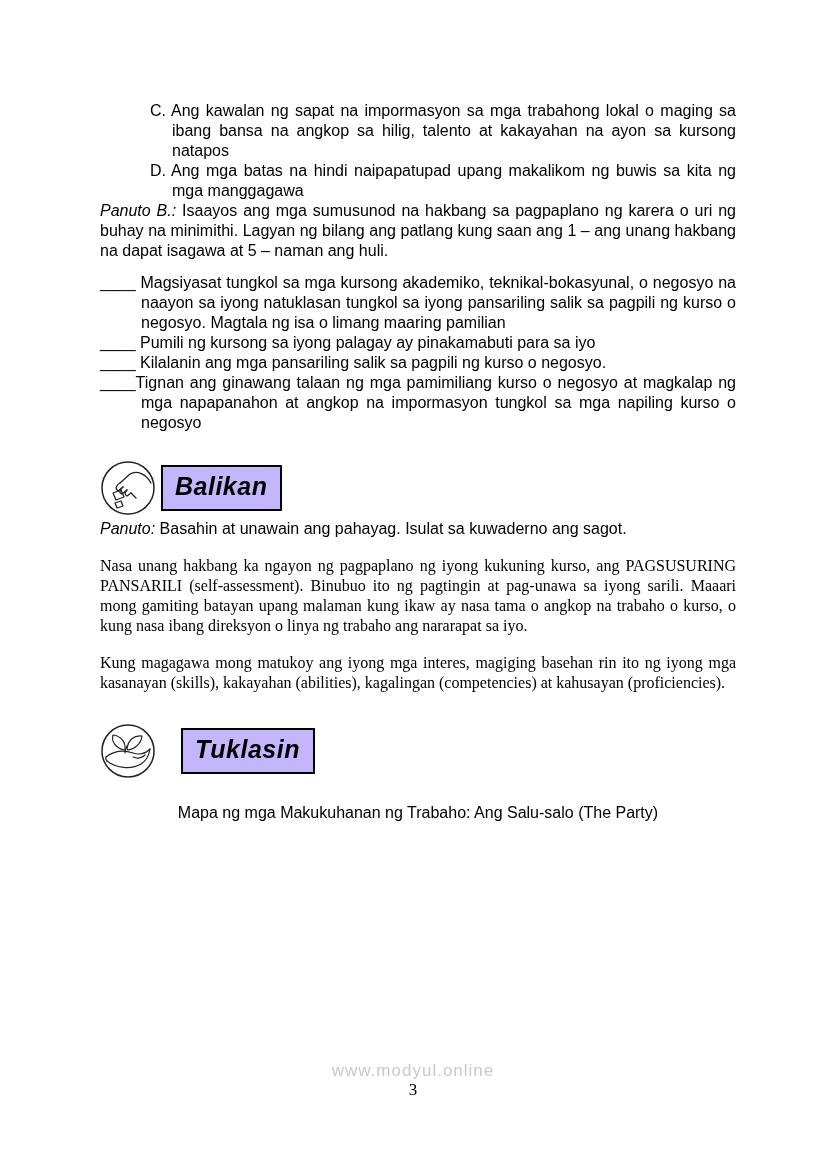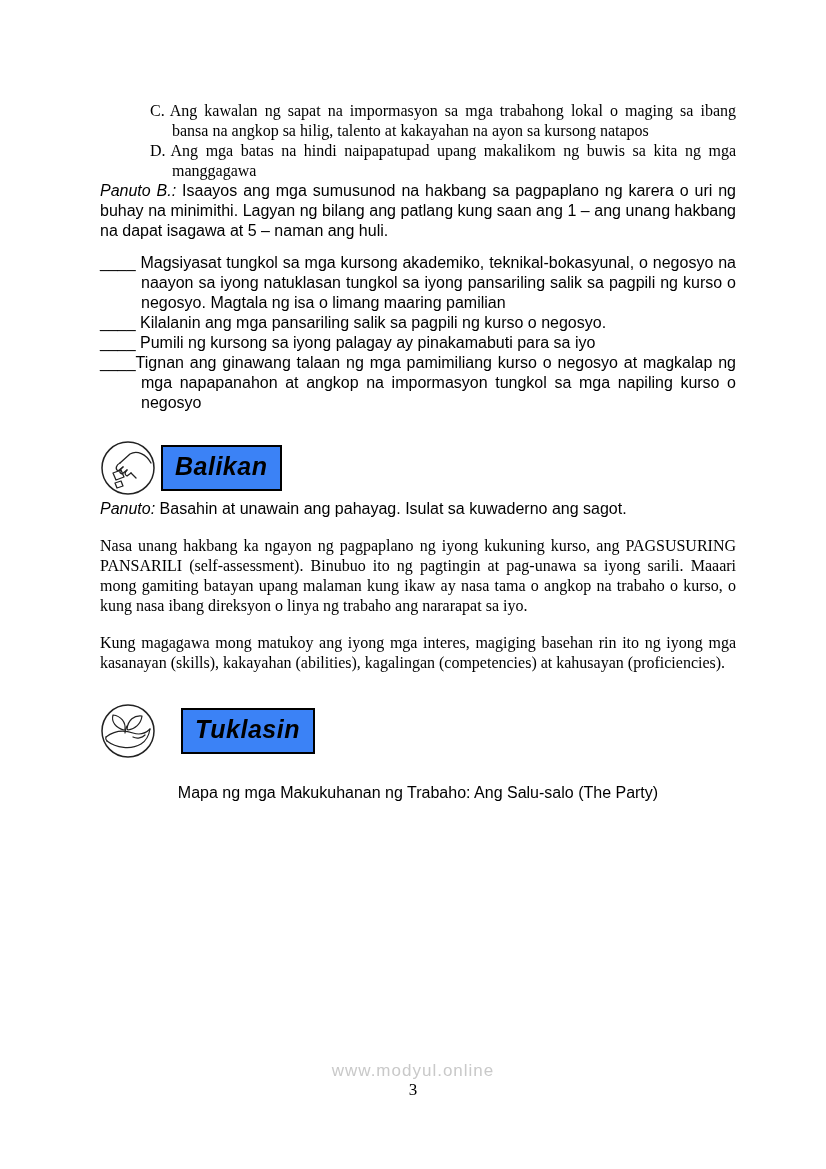--- a/index.html
+++ b/index.html
@@ -9,42 +9,42 @@
     font-family:"Liberation Sans", sans-serif; color:#000;
   }
   .page {
     position:absolute; inset:0; background:#fff; overflow:hidden;
   }
   .content {
     position:absolute; left:100px; top:101px; width:636px;
     font-size:16px; line-height:20px;
   }
   .letter-item {
-    padding-left:72px; text-indent:-22px; text-align:justify;font-family:Liberation Serif, serif;
+    padding-left:72px; text-indent:-22px; text-align:justify;
   }
   .letter-item .letter { margin-right:5px; }
   .para { text-align:justify; }
   .panuto-b { text-align:justify; }
   .it { font-style:italic; }
   .bi { font-style:italic; font-weight:bold; }
   .blank-list { margin-top:12px; }
   .blank-item {
     padding-left:41px; text-indent:-41px; text-align:justify;
   }
   .section-header {
     display:flex; align-items:center; height:50px;
   }
   .balikan-header { margin-top:30px; }
   .tuklasin-header { margin-top:33px;gap:20px; }
   .icon-wrap { width:56px; height:56px; flex:0 0 auto; }
   .icon-wrap svg { display:block; width:56px; height:56px; }
   .title-box {
     border:2px solid #000; height:46px; min-width:112px;
     display:flex; align-items:center; padding:0 13px 4px 12px;
-    margin-left:5px; background:#3b82f6;
+    margin-left:5px; background:#c4b5fd;
   }
   .section-title {
     font-style:italic; font-weight:bold; font-size:25px;
     letter-spacing:0.5px;
   }
   .panuto-line { margin-top:6px; text-align:justify; }
   .body-para { margin-top:17px;font-family:Liberation Serif, serif; }
   .subtitle { margin-top:27px; text-align:center; }
   .tuk-panuto { margin-top:18px; }
   .footer-number {
@@ -70,22 +70,22 @@
       <span class="letter">D.</span><span>Ang mga batas na hindi naipapatupad upang makalikom ng buwis sa kita ng mga manggagawa</span>
     </div>
 
     <div class="panuto-b">
       <span class="it">Panuto B.:</span>
       <span>Isaayos ang mga sumusunod na hakbang sa pagpaplano ng karera o uri ng buhay na minimithi. Lagyan ng bilang ang patlang kung saan ang 1 – ang unang hakbang na dapat isagawa at 5 – naman ang huli.</span>
     </div>
 
     <div class="blank-list">
       <div class="blank-item">____ Magsiyasat tungkol sa mga kursong akademiko, teknikal-bokasyunal, o negosyo na naayon sa iyong natuklasan tungkol sa iyong pansariling salik sa pagpili ng kurso o negosyo. Magtala ng isa o limang maaring pamilian</div>
+      <div class="blank-item">____ Pumili ng kursong sa iyong palagay ay pinakamabuti para sa iyo</div>
       <div class="blank-item">____ Kilalanin ang mga pansariling salik sa pagpili ng kurso o negosyo.</div>
-      <div class="blank-item">____ Pumili ng kursong sa iyong palagay ay pinakamabuti para sa iyo</div>
       <div class="blank-item">____Tignan ang ginawang talaan ng mga pamimiliang kurso o negosyo at magkalap ng mga napapanahon at angkop na impormasyon tungkol sa mga napiling kurso o negosyo</div>
     </div>
 
     <div class="section-header balikan-header">
       <span class="icon-wrap">
         <svg viewBox="0 0 56 56" xmlns="http://www.w3.org/2000/svg">
           <circle cx="28" cy="28" r="26" fill="none" stroke="#222" stroke-width="1.5"></circle>
           <g fill="none" stroke="#222" stroke-width="1.3" stroke-linecap="round" stroke-linejoin="round">
             <path d="M51 23 C46 14 37 10 30 14 L20 23"></path>
             <path d="M20 23 c-4 2 -5 6 -2 8 l5 -4"></path>

